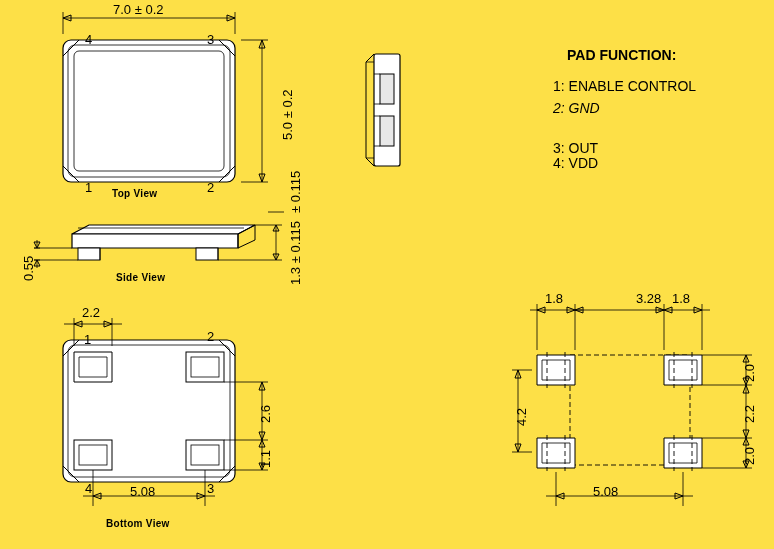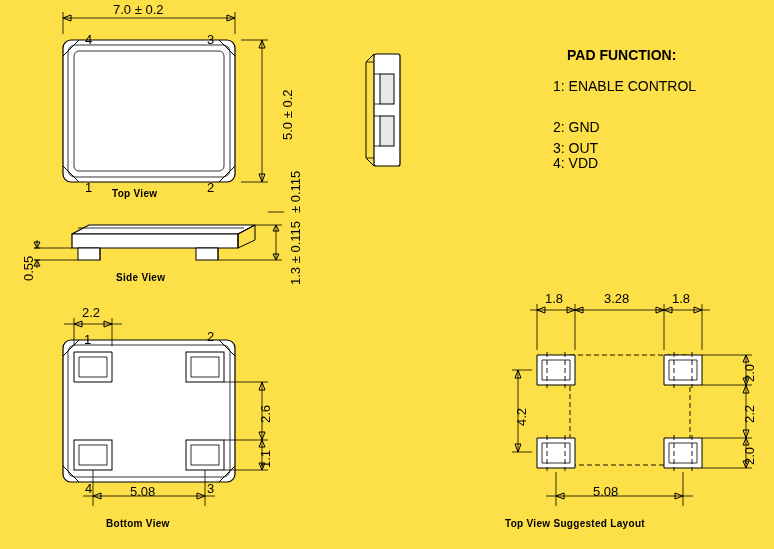--- a/index.html
+++ b/index.html
@@ -229,30 +229,29 @@
   <div class="lbl" style="left:84px; top:333px;">1</div>
   <div class="lbl" style="left:207px; top:330px;">2</div>
   <div class="lbl" style="left:85px; top:482px;">4</div>
   <div class="lbl" style="left:207px; top:482px;">3</div>
   <div class="lbl rot" style="left:259px; top:423px;">2.6</div>
   <div class="lbl rot" style="left:259px; top:468px;">1.1</div>
   <div class="lbl" style="left:130px; top:485px;">5.08</div>
   <div class="lbl view" style="left:106px; top:519px;">Bottom View</div>
 
   <div class="lbl" style="left:545px; top:292px;">1.8</div>
-  <div class="lbl" style="left:604px; top:292px;">3.28</div>
+  <div class="lbl" style="left:636px; top:292px;">3.28</div>
   <div class="lbl" style="left:672px; top:292px;">1.8</div>
   <div class="lbl rot" style="left:515px; top:426px;">4.2</div>
   <div class="lbl rot" style="left:743px; top:382px;">2.0</div>
   <div class="lbl rot" style="left:743px; top:423px;">2.2</div>
   <div class="lbl rot" style="left:743px; top:465px;">2.0</div>
   <div class="lbl" style="left:593px; top:485px;">5.08</div>
-  <div class="lbl view" style="left:505px; top:519px;">Top View Suggested Layout</div>
 
   <div>
     <div class="lbl padtitle" style="left:567px; top:48px;">PAD FUNCTION:</div>
     <div class="lbl padline" style="left:553px; top:79px;">1: ENABLE CONTROL</div>
-    <div class="lbl padline" style="left:553px; top:120px;">2: GND</div>
+    <div class="lbl padline" style="left:553px; top:101px;font-style:italic;">2: GND</div>
     <div class="lbl padline" style="left:553px; top:141px;">3: OUT</div>
     <div class="lbl padline" style="left:553px; top:156px;">4: VDD</div>
   </div>
 
 </div>
 
 </body></html>

